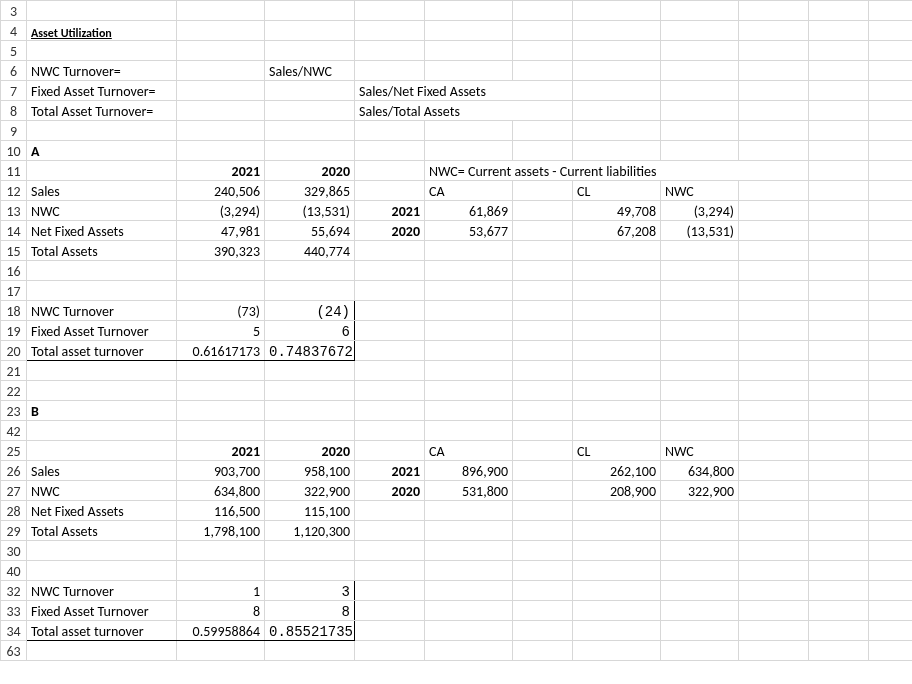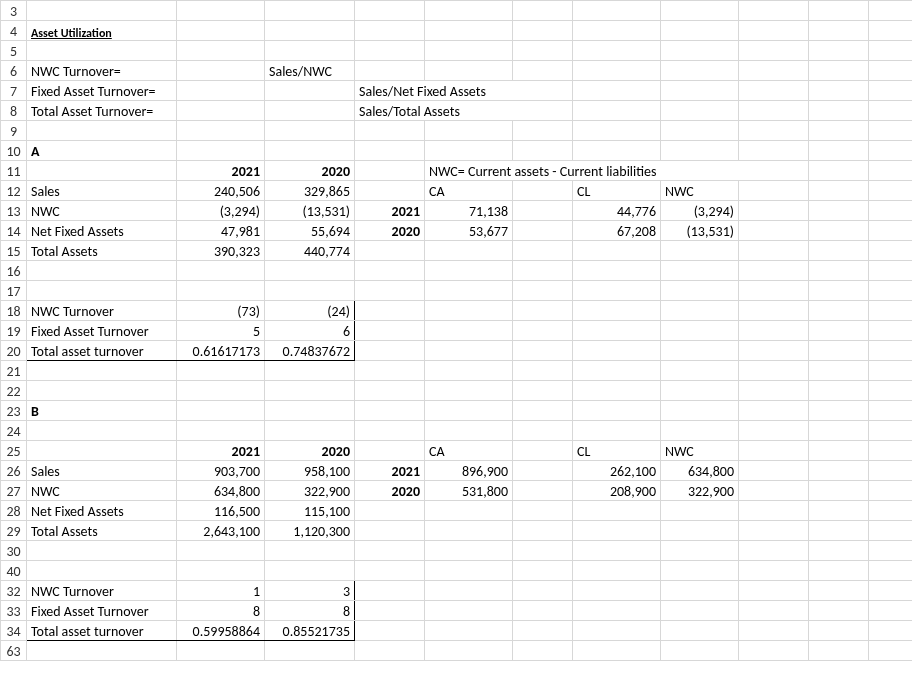--- a/index.html
+++ b/index.html
@@ -53,21 +53,21 @@
   .colI { width: 70px; }
   .colJ { width: 60px; }
   .colK { width: 60px; }
   .bold { font-weight: 700; }
   .underline { text-decoration: underline; }
   .fs16 { font-size: 12px; }
   .right { text-align: right; margin-top: 24px; }
   .b-top { border-top: 1px solid #000 !important; }
   .b-bottom { border-bottom: 1px solid #000 !important; }
   .b-left { border-left: 1px solid #000 !important; }
-  .b-right { border-right: 1px solid #000 !important; }
+  .b-right { border-right: 1px solid #000 !important; font-family: Liberation Mono, monospace; }
 </style>
 </head>
 <body>
 
 <div class="sheet">
 <table class="grid">
 <colgroup>
   <col class="rowhdr">
         <col class="colA">
         <col class="colB">
@@ -224,23 +224,23 @@
           <td></td>
           <td></td>
         </tr>
 
 <tr>
           <th class="rowhdr">13</th>
 <td>NWC</td>
 <td class="right">(3,294)</td>
 <td class="right">(13,531)</td>
 <td class="bold right">2021</td>
-<td class="right">71,138</td>
-          <td></td>
-<td class="right">44,776</td>
+<td class="right">61,869</td>
+          <td></td>
+<td class="right">49,708</td>
 <td class="right">(3,294)</td>
 <td></td>
           <td></td>
           <td></td>
         </tr>
 
 <tr>
           <th class="rowhdr">14</th>
 <td>Net Fixed Assets</td>
 <td class="right">47,981</td>
@@ -384,21 +384,21 @@
           <td></td>
           <td></td>
           <td></td>
           <td></td>
           <td></td>
           <td></td>
           <td></td>
         </tr>
 
 <tr>
-          <th class="rowhdr">24</th>
+          <th class="rowhdr">42</th>
 <td></td>
           <td></td>
           <td></td>
           <td></td>
           <td></td>
           <td></td>
           <td></td>
           <td></td>
           <td></td>
           <td></td>
@@ -461,21 +461,21 @@
           <td></td>
           <td></td>
           <td></td>
           <td></td>
           <td></td>
         </tr>
 
 <tr>
           <th class="rowhdr">29</th>
 <td>Total Assets</td>
-<td class="right">2,643,100</td>
+<td class="right">1,798,100</td>
 <td class="right">1,120,300</td>
 <td></td>
           <td></td>
           <td></td>
           <td></td>
           <td></td>
           <td></td>
           <td></td>
           <td></td>
         </tr>

